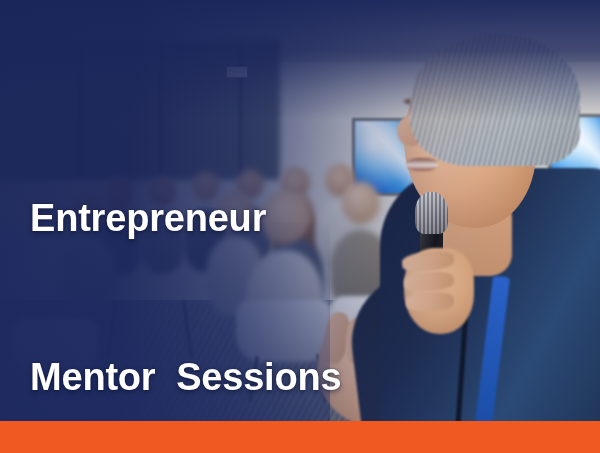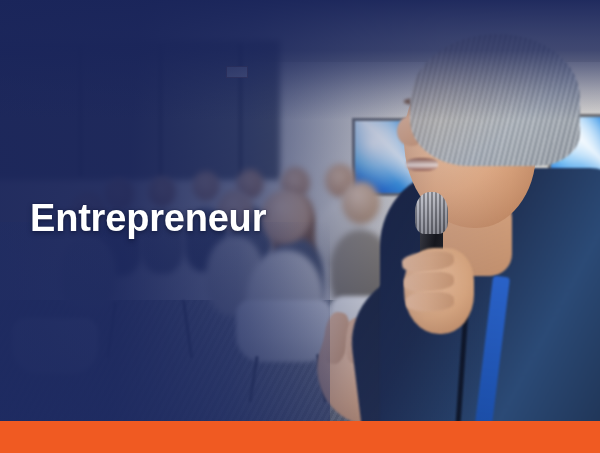--- a/index.html
+++ b/index.html
@@ -384,18 +384,19 @@
     <div class="finger" style="left:404px; top:272px; width:50px; height:19px; transform:rotate(-4deg);"></div>
     <div class="finger" style="left:406px; top:292px; width:48px; height:19px; transform:rotate(-2deg);"></div>
   </div>
 
   <div class="overlay-left"></div>
   <div class="overlay-top"></div>
   <div class="overlay-bottomleft"></div>
 
   <div class="headline">
     <span class="line">Entrepreneur</span>
+    <span class="line">Mentor  Sessions</span>
     
     
   </div>
 
   <div class="accent-bar"></div>
 </div>
 
 </body></html>

